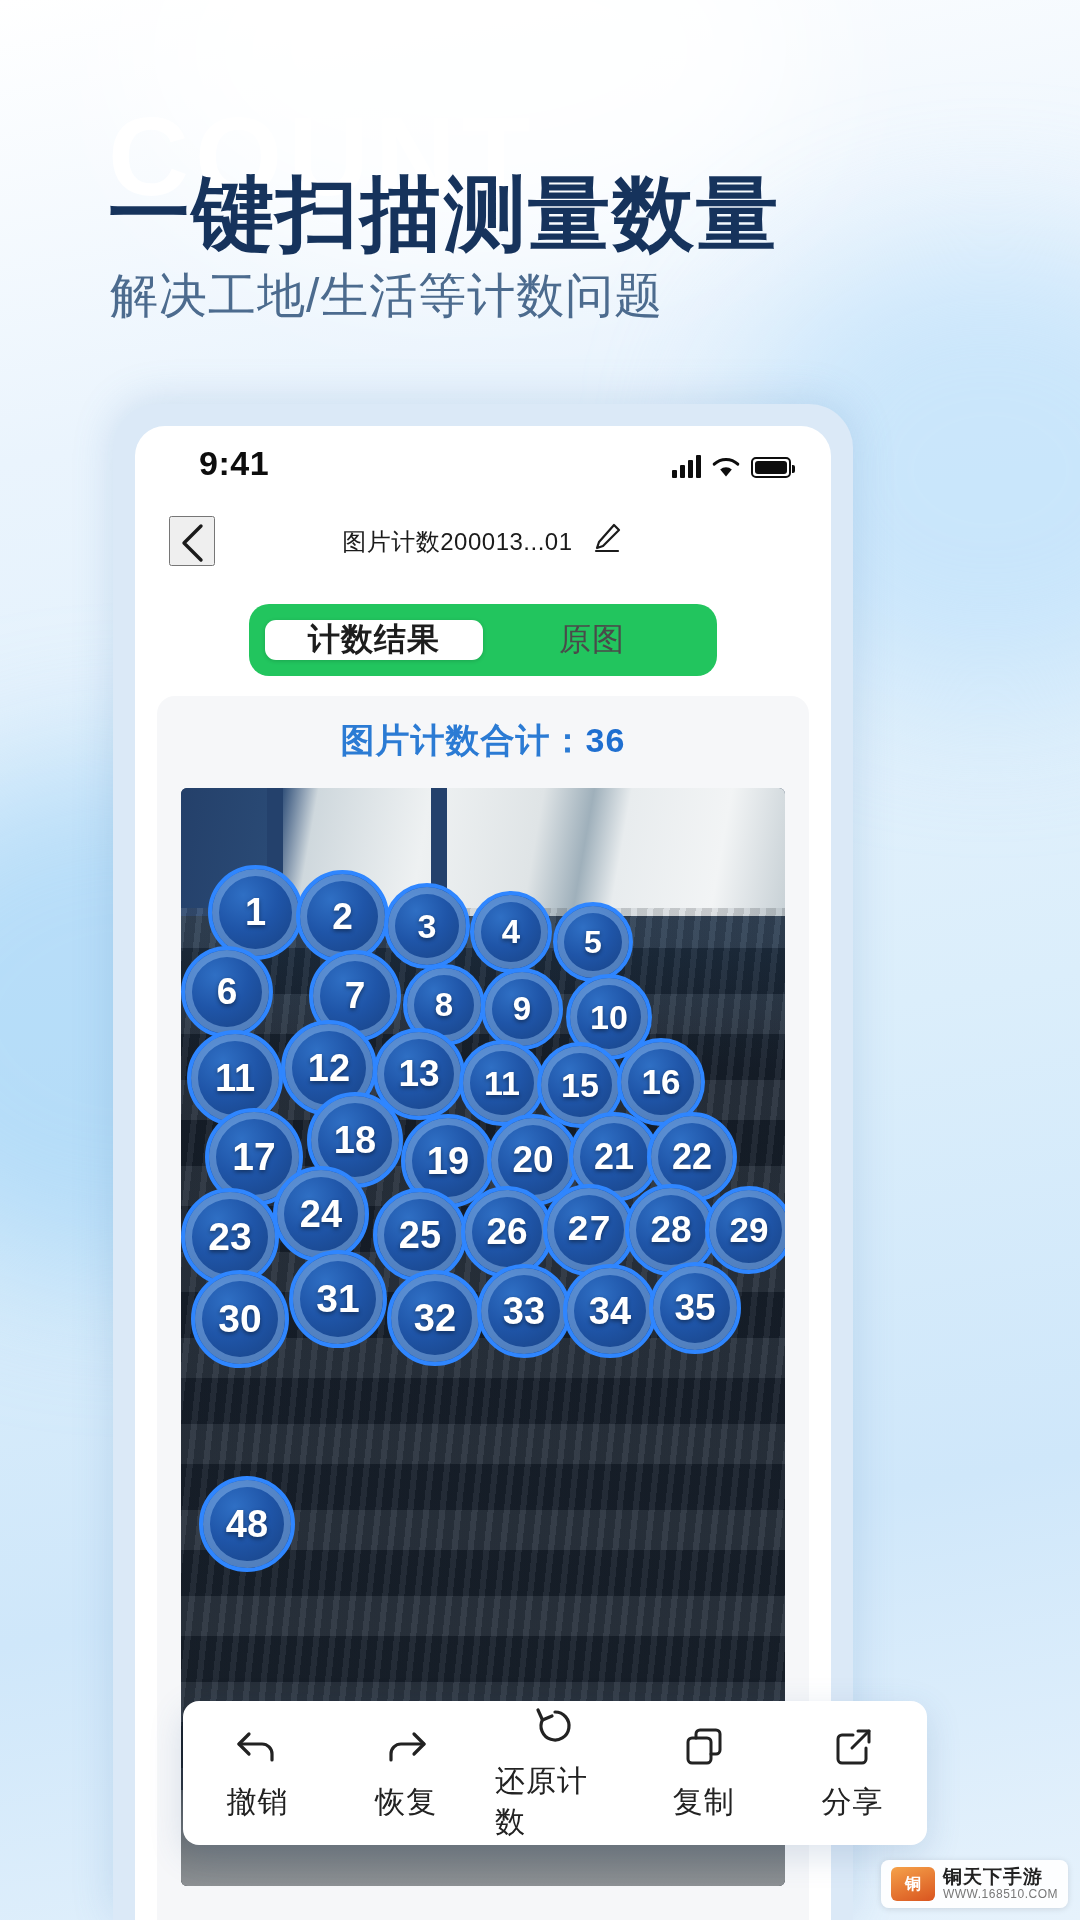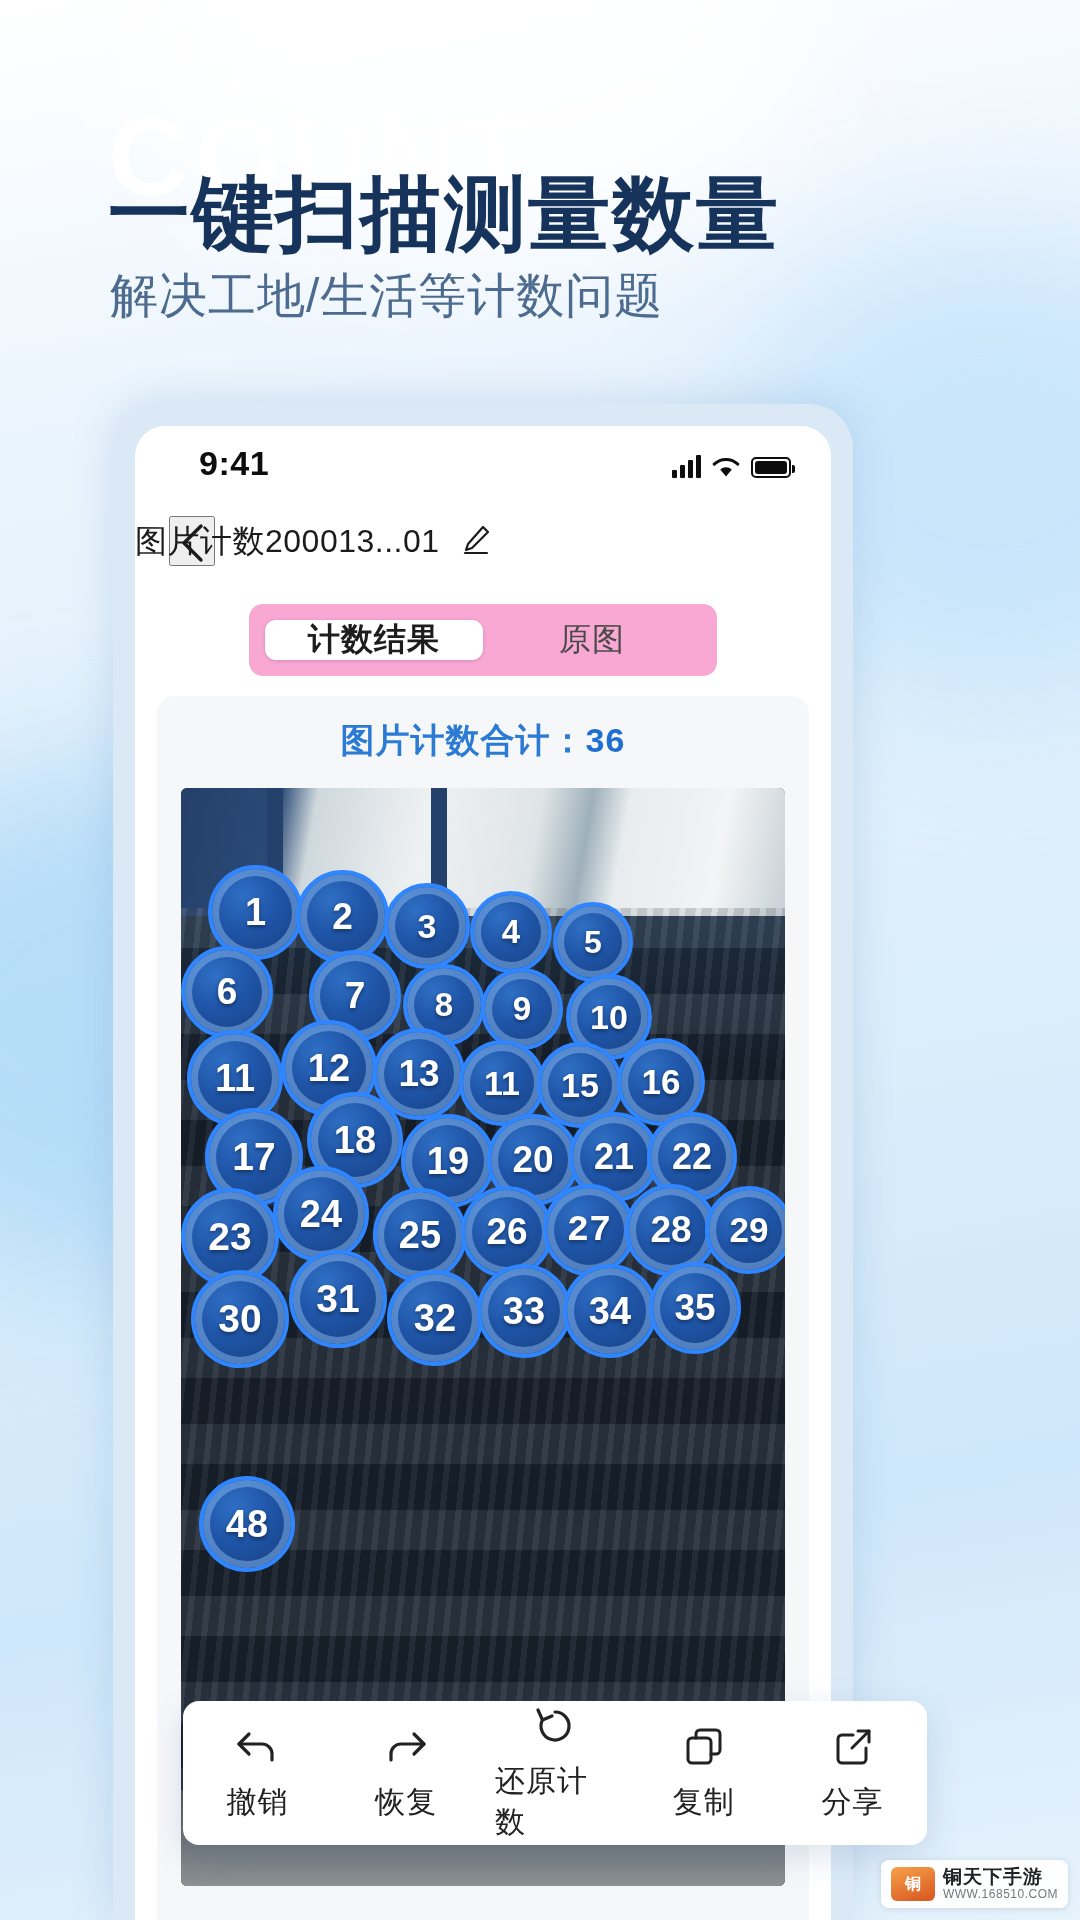--- a/index.html
+++ b/index.html
@@ -57,29 +57,29 @@
   .wifi{width:28px;height:22px;position:relative;}
   .batt{width:40px;height:21px;border:2px solid #0d0d0d;border-radius:5px;position:relative;}
   .batt::after{content:"";position:absolute;right:-6px;top:6px;width:3px;height:8px;background:#0d0d0d;border-radius:0 2px 2px 0;}
   .batt i{position:absolute;left:2px;top:2px;bottom:2px;width:32px;background:#0d0d0d;border-radius:3px;display:block;}
 
   
   .navbar{position:absolute;left:0;top:72px;width:696px;height:86px;}
   .backbtn{position:absolute;left:34px;top:18px;width:46px;height:50px;}
   .backbtn svg{width:46px;height:50px;}
   .nav-title{
-    position:absolute;left:0;right:0;top:22px;text-align:left;
-    font-size:32px;color:#1b1b1b;letter-spacing:.5px;
+    position:absolute;left:0;right:0;top:22px;text-align:center;
+    font-size:24px;color:#1b1b1b;letter-spacing:.5px;
   }
   .nav-title .pen{display:inline-block;margin-left:10px;vertical-align:-4px;}
 
   
   .segment{
     position:absolute;left:114px;top:178px;width:468px;height:72px;
-    background:#f9a8d4;border-radius:14px;display:flex;padding:16px;
+    background:#22c55e;border-radius:20px;display:flex;padding:16px;
   }
   .seg-tab{
     flex:1;display:flex;align-items:center;justify-content:center;
     font-size:32px;color:#4a4a4a;border-radius:11px;letter-spacing:1px;
   }
   .seg-tab.active{background:#ffffff;color:#1d1d1d;font-weight:bold;box-shadow:0 1px 4px rgba(0,0,0,.16);}
 
   
   .card{
     position:absolute;left:22px;top:270px;width:652px;height:1224px;

